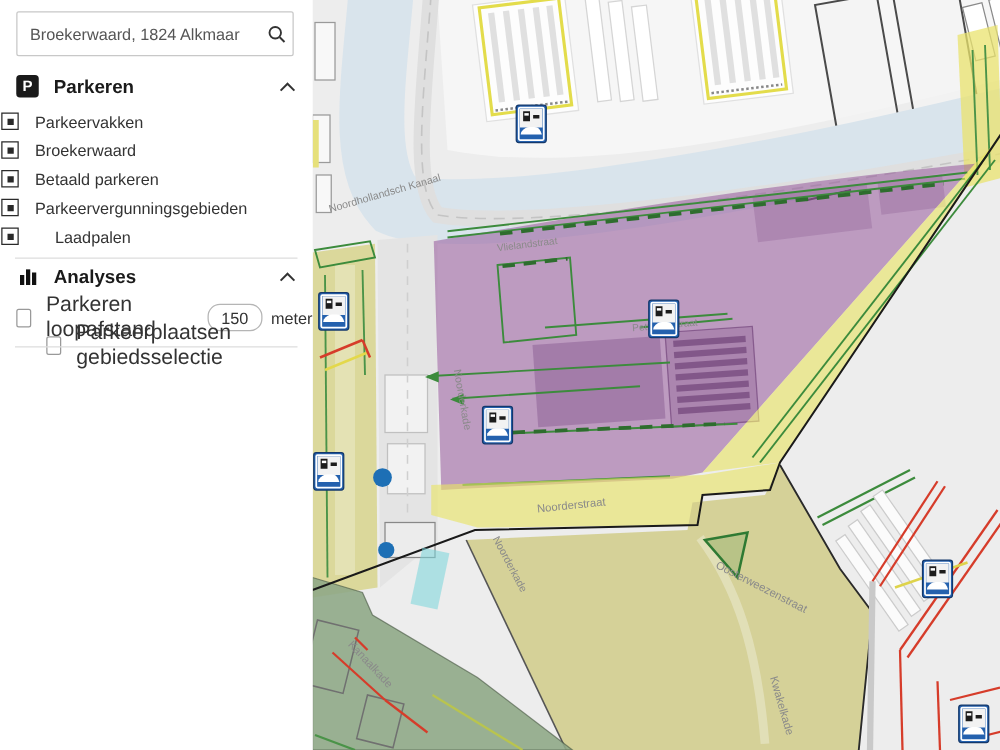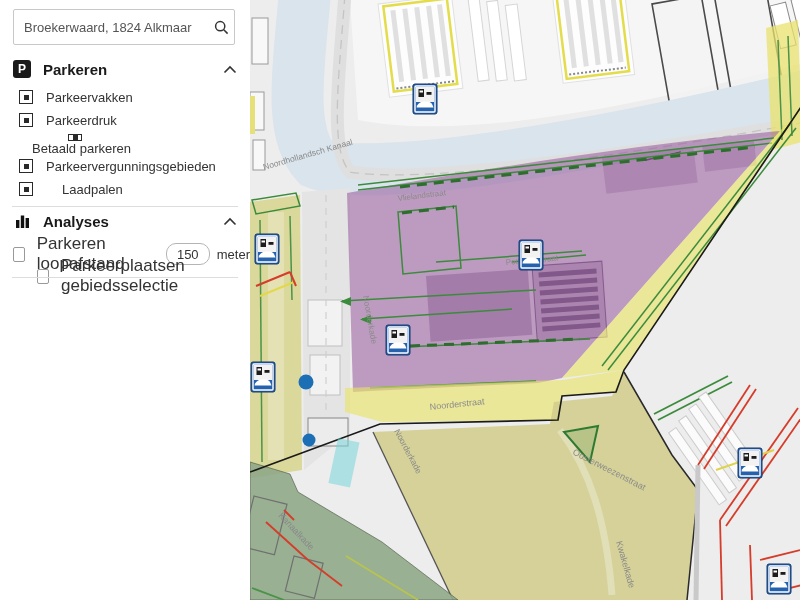--- a/index.html
+++ b/index.html
@@ -10,21 +10,21 @@
   .searchbox{position:absolute;left:13px;top:9px;width:222px;height:36px;border:1px solid #c8c8c8;
              border-radius:2px;display:flex;align-items:center;background:#fff;box-sizing:border-box;}
   .searchbox input{border:none;outline:none;flex:1;font:13px "Liberation Sans",sans-serif;color:#555;
              padding:0 8px 0 10px;background:transparent;min-width:0;}
   .searchbox .mag{width:26px;display:flex;justify-content:center;align-items:center;cursor:pointer;}
   .sec-head{position:absolute;left:13px;right:13px;display:flex;align-items:center;}
   .sec-title{font-size:15px;font-weight:bold;color:#1a1a1a;margin-left:12px;}
   .chev{margin-left:auto;cursor:pointer;display:flex;}
   .p-icon{width:18px;height:18px;background:#1a1a1a;border-radius:3px;color:#fff;font-size:12px;
           font-weight:bold;display:flex;align-items:center;justify-content:center;}
-  .layer-item{position:absolute;left:13px;display:flex;align-items:center;height:18px;cursor:pointer;padding-left:6px;}
+  .layer-item{position:absolute;left:1px;display:flex;align-items:center;height:18px;cursor:pointer;}
   .sw{width:12px;height:12px;border:1.5px solid #2a2a2a;display:flex;align-items:center;justify-content:center;}
   .sw i{width:5px;height:5px;background:#2a2a2a;display:block;}
   .layer-item span.lbl{font-size:13px;color:#333;margin-left:13px;}
   .divider{position:absolute;left:12px;right:12px;border-top:1px solid #ddd;}
   .chk-row{position:absolute;left:13px;display:flex;align-items:center;}
   .chk{width:15px;height:15px;border:1.5px solid #999;border-radius:2px;background:#fff;cursor:pointer;box-sizing:border-box;}
   .chk-row span.lbl{font-size:17px;color:#333;margin-left:12px;}
   .chk-row input.num{width:38px;height:18px;border:1px solid #b5b5b5;border-radius:10px;margin-left:8px;
           text-align:center;font:13px "Liberation Sans",sans-serif;color:#333;}
   .chk-row span.unit{font-size:13px;color:#333;margin-left:7px;}
@@ -63,23 +63,23 @@
     <div class="layer-item" style="top:88px;">
       <span class="sw">
           <i></i>
         </span>
       <span class="lbl">Parkeervakken</span>
     </div>
     <div class="layer-item" style="top:111px;">
       <span class="sw">
           <i></i>
         </span>
-      <span class="lbl">Parkeerdruk</span>
-    </div>
-    <div class="layer-item" style="top:134px;flex-direction:column;">
+      <span class="lbl">Broekerwaard</span>
+    </div>
+    <div class="layer-item" style="top:134px;">
       <span class="sw">
           <i></i>
         </span>
       <span class="lbl">Betaald parkeren</span>
     </div>
     <div class="layer-item" style="top:157px;">
       <span class="sw">
           <i></i>
         </span>
       <span class="lbl">Parkeervergunningsgebieden</span>

